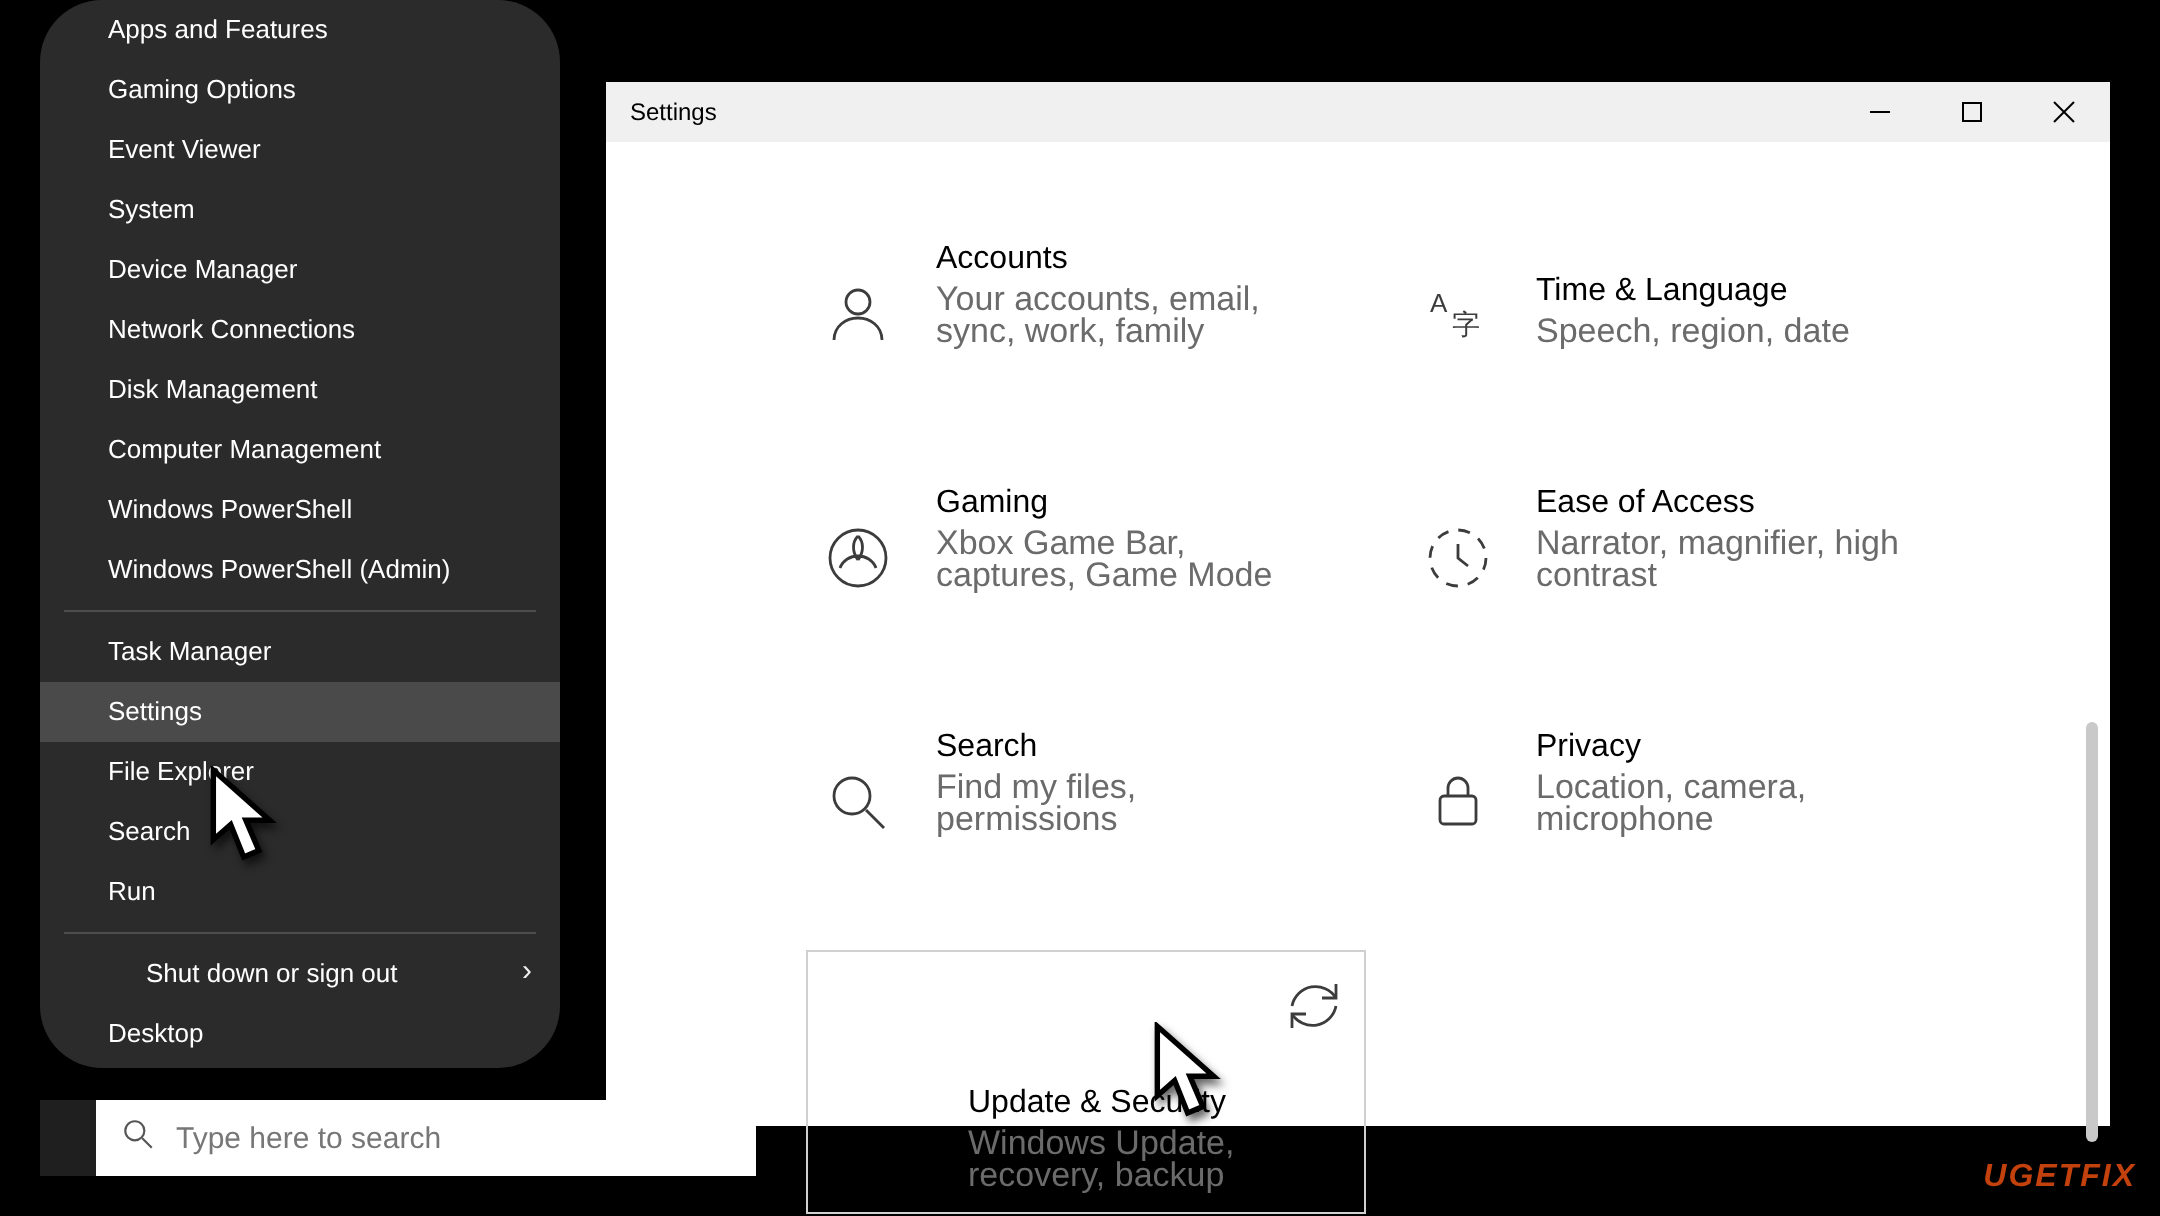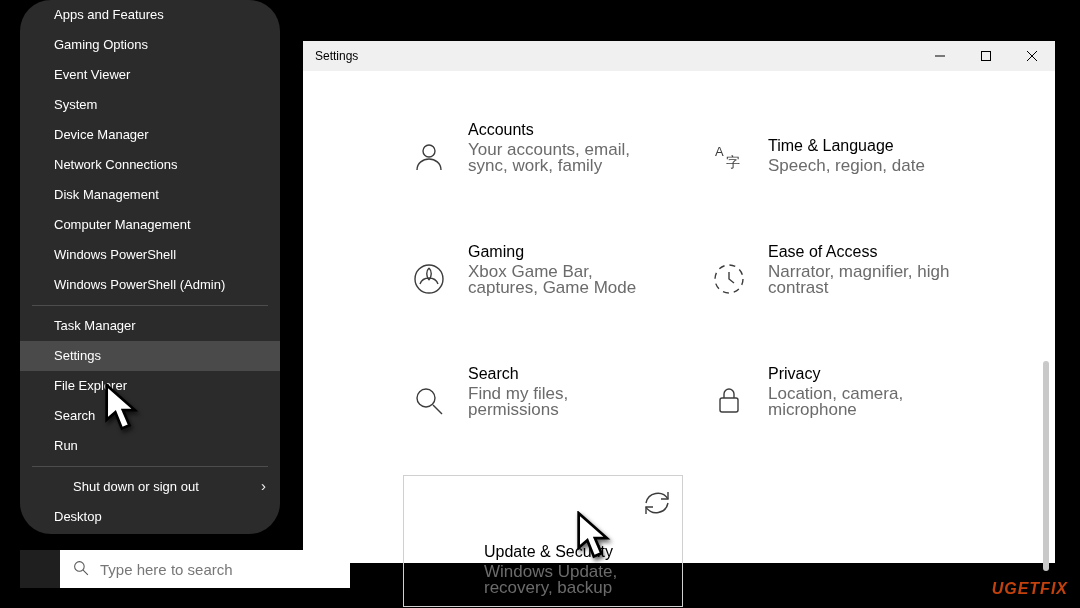--- a/index.html
+++ b/index.html
@@ -107,21 +107,21 @@
     background:#fff;
     display:flex; align-items:center;
     gap:10px; padding:0 12px;
     color:#777; font-size:15px;
   }
   .start-btn {
     position:absolute; left:20px; bottom:20px;
     width:40px; height:38px;
     background:#1f1f1f;
   }
-  .taskbar { left:60px; width:290px; }
+  .taskbar { left:48px; width:330px; }
 
   
   .cursor {
     position:absolute; width:44px; height:52px; pointer-events:none;
   }
   .cursor svg { filter: drop-shadow(2px 3px 2px rgba(0,0,0,.6)); }
 
   
   .wm {
     position:absolute; right:12px; bottom:10px;

